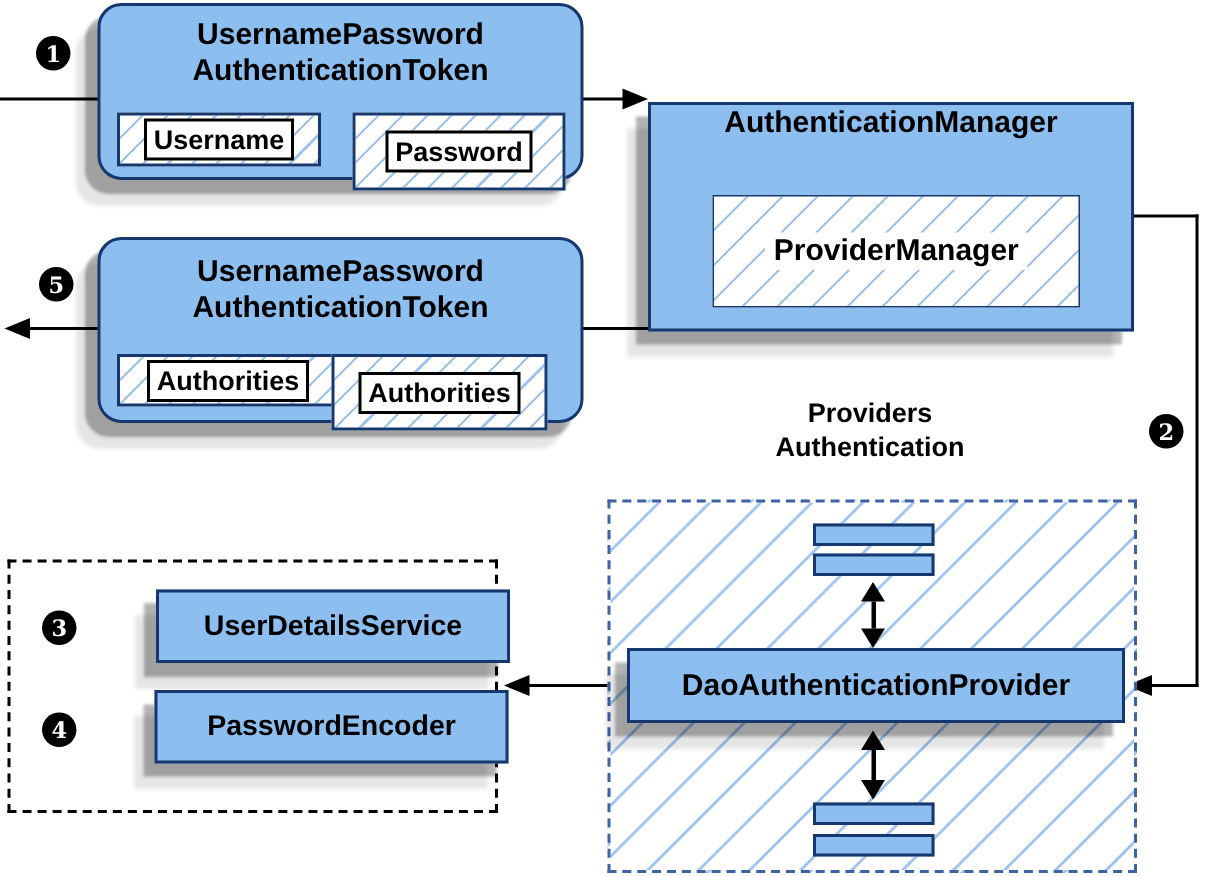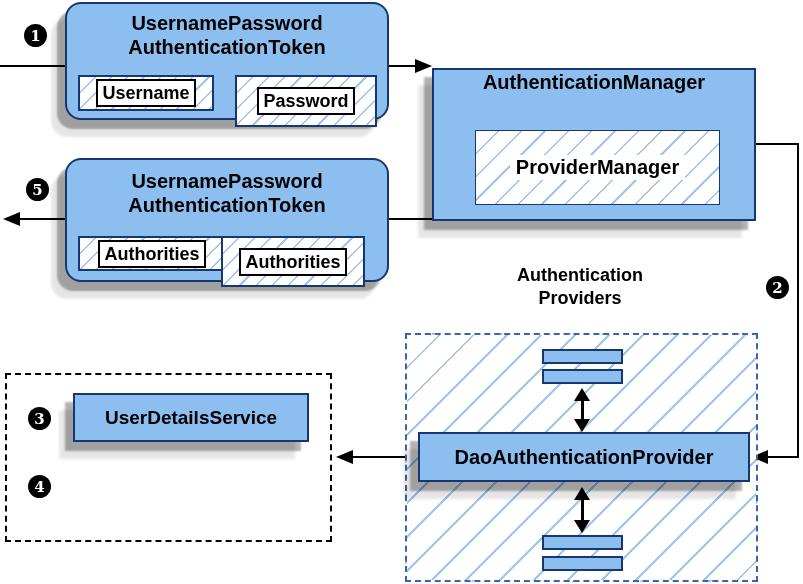--- a/index.html
+++ b/index.html
@@ -42,21 +42,21 @@
   .dashedbox{position:absolute;border:2px dashed var(--dashed-blue);z-index:1;}
   .dottedbox{position:absolute;border:2px dashed var(--ink);z-index:1;background:transparent;}
 
   .bar{position:absolute;width:81px;height:15px;background:var(--box-blue);border:2px solid var(--border-navy);z-index:2;}
 
   .step{position:absolute;width:23px;height:23px;border-radius:50%;background:var(--ink);color:#fff;
         font-family:"DejaVu Serif",serif;font-weight:bold;font-size:15px;
         display:flex;align-items:center;justify-content:center;z-index:4;}
 
   .plabel{position:absolute;font-weight:bold;font-size:18px;line-height:23px;text-align:center;z-index:2;color:var(--ink);}
-  .svcbox{display:flex;align-items:center;justify-content:center;font-weight:bold;font-size:19px;}
+  .svcbox{display:flex;align-items:center;justify-content:center;font-weight:bold;font-size:19px;margin-left:31px;}
 </style>
 </head>
 <body>
 
 <div class="canvas">
 
   <div class="line" style="left:0;top:65px;width:417px;height:2px;"></div>
   <div class="ah ah-right" style="left:415px;top:59px;"></div>
 
   <div class="line" style="left:20px;top:218px;width:412px;height:2px;"></div>
@@ -97,22 +97,22 @@
     </div>
   </div>
   <div class="field hatch-sm" style="left:78px;top:236px;width:148px;height:35px;">
     <span class="lbl">Authorities</span>
   </div>
   <div class="field hatch-sm" style="left:221px;top:236px;width:144px;height:51px;">
     <span class="lbl">Authorities</span>
   </div>
 
   <div class="plabel" style="left:470px;top:264px;width:220px;">
+    <div>Providers</div>
     <div>Authentication</div>
-    <div>Providers</div>
   </div>
 
   <div class="dashedbox hatch-lg" style="left:405px;top:333px;width:353px;height:249px;"></div>
 
   <div class="bar" style="left:542px;top:349px;"></div>
   <div class="bar" style="left:542px;top:369px;"></div>
 
   <div class="varrow" style="left:574px;top:388px;height:44px;">
     <div class="tri-up"></div>
       <div class="stem"></div>
@@ -130,20 +130,23 @@
   </div>
 
   <div class="bar" style="left:542px;top:535px;"></div>
   <div class="bar" style="left:542px;top:556px;"></div>
 
   <div class="dottedbox" style="left:5px;top:373px;width:327px;height:169px;"></div>
 
   <div class="bluebox shadow svcbox" style="left:73px;top:393px;width:236px;height:49px;">
     <span>UserDetailsService</span>
   </div>
+  <div class="bluebox shadow svcbox" style="left:72px;top:460px;width:236px;height:49px;">
+    <span>PasswordEncoder</span>
+  </div>
 
   <div class="step" style="left:24px;top:24px;">1</div>
   <div class="step" style="left:766px;top:276px;">2</div>
   <div class="step" style="left:28px;top:407px;">3</div>
   <div class="step" style="left:28px;top:475px;">4</div>
   <div class="step" style="left:26px;top:178px;">5</div>
 
 </div>
 
 </body></html>

